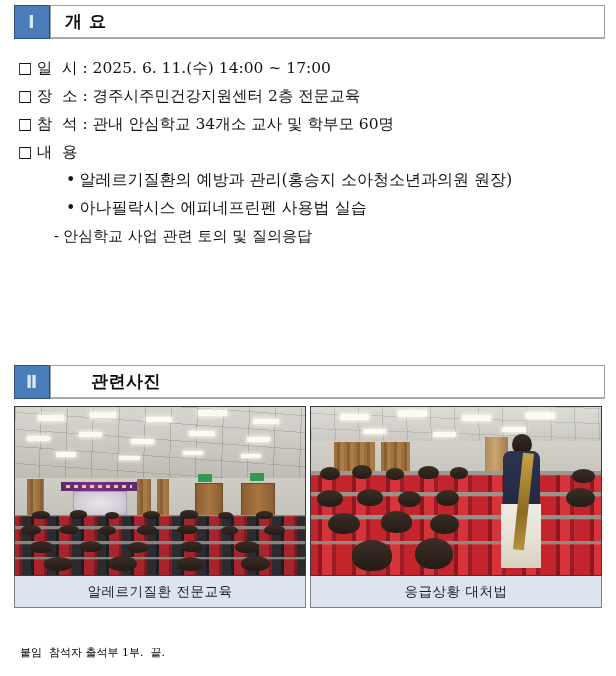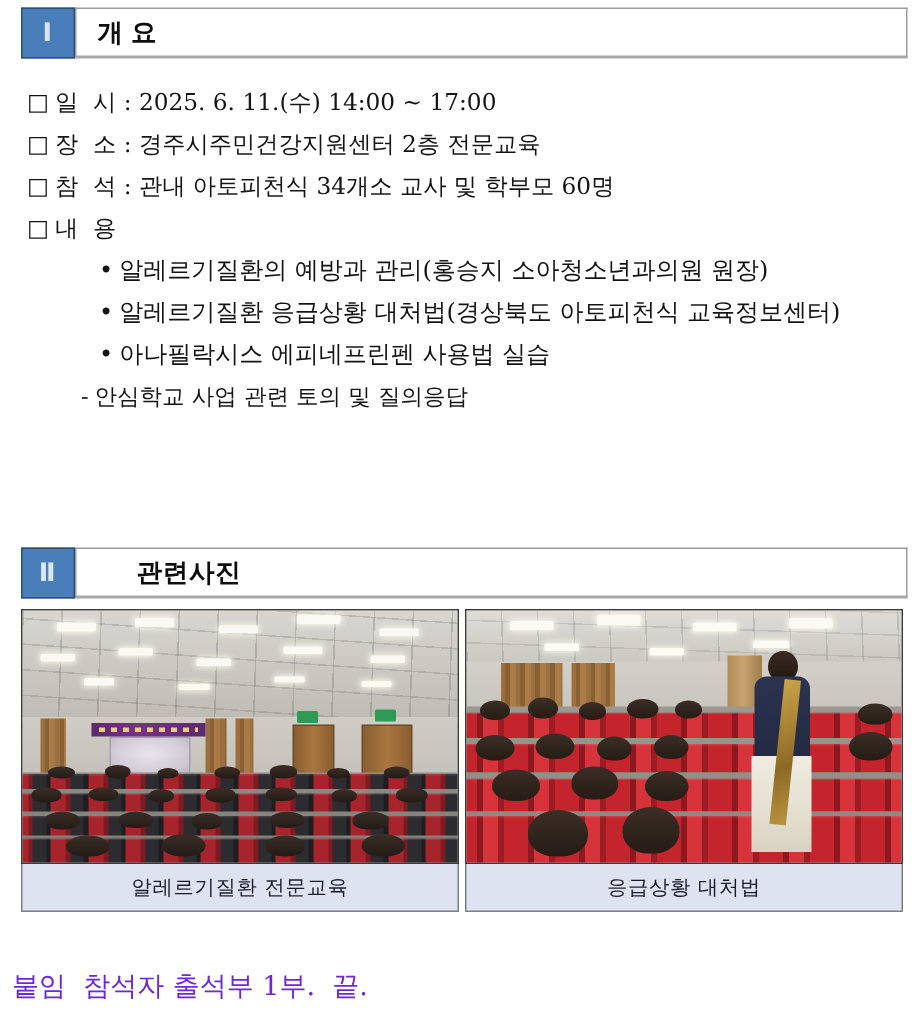--- a/index.html
+++ b/index.html
@@ -49,21 +49,21 @@
     padding-left: 14px;
     font-family: "DejaVu Sans", "Liberation Sans", sans-serif;
     font-weight: bold;
     font-size: 17px;
     letter-spacing: 0.5px;
     color: #0d0d0d;
   }
 
   #header-1 { top: 5px;  width: 591px; }
   #header-2 { top: 365px; width: 591px; }
-  #header-1 .sec-title-box { width: 555px; font-family: Liberation Serif, serif; }
+  #header-1 .sec-title-box { width: 555px; }
   #header-2 .sec-title-box { width: 555px; padding-left: 40px; }
 
   
   .body-block {
     position: absolute;
     left: 14px;
     top: 54px;
     width: 595px;
   }
   .line {
@@ -108,25 +108,25 @@
     align-items: center;
     justify-content: center;
     font-size: 13.5px;
     color: #1a1a2a;
     letter-spacing: 0.5px;
   }
 
   
   .footer {
     position: absolute;
-    left: 8px;
+    left: 20px;
     top: 645px;
-    font-size: 18px;
+    font-size: 11px;
     white-space: pre;
-    color: #6d28d9;
+    color: #000000;
   }
 
   
   .p1 { width: 100%; height: 100%; position: relative; background: #b9b6ae; }
   .p1 .ceiling {
     position: absolute; left:0; top:0; width:100%; height:44%;
     background:
       repeating-linear-gradient(92deg, rgba(120,120,115,.35) 0 1px, rgba(0,0,0,0) 1px 26px),
       repeating-linear-gradient(4deg, rgba(120,120,115,.30) 0 1px, rgba(0,0,0,0) 1px 17px),
       linear-gradient(180deg,#d8d6d0 0%, #c8c6bf 60%, #bdbbb4 100%);
@@ -248,24 +248,23 @@
 <body>
 
 <div class="section-header" id="header-1">
   <div class="sec-badge">Ⅰ</div>
   <div class="sec-title-box">개 요</div>
 </div>
 
 <div class="body-block">
   <div class="line lvl1"><span class="mk">□</span><span>일  시 : 2025. 6. 11.(수) 14:00 ~ 17:00</span></div>
   <div class="line lvl1"><span class="mk">□</span><span>장  소 : 경주시주민건강지원센터 2층 전문교육</span></div>
-  <div class="line lvl1"><span class="mk">□</span><span>참  석 : 관내 아토피천식 34개소 교사 및 학부모 60명</span></div>
+  <div class="line lvl1"><span class="mk">□</span><span>참  석 : 관내 안심학교 34개소 교사 및 학부모 60명</span></div>
   <div class="line lvl1"><span class="mk">□</span><span>내  용</span></div>
   <div class="line lvl3"><span class="mk">•</span><span>알레르기질환의 예방과 관리(홍승지 소아청소년과의원 원장)</span></div>
-  <div class="line lvl3"><span class="mk">•</span><span>알레르기질환 응급상황 대처법(경상북도 아토피천식 교육정보센터)</span></div>
   <div class="line lvl3"><span class="mk">•</span><span>아나필락시스 에피네프린펜 사용법 실습</span></div>
   <div class="line lvl2"><span class="mk">-</span><span>안심학교 사업 관련 토의 및 질의응답</span></div>
 </div>
 
 <div class="section-header" id="header-2">
   <div class="sec-badge">Ⅱ</div>
   <div class="sec-title-box">관련사진</div>
 </div>
 
 <div class="photo-table">

